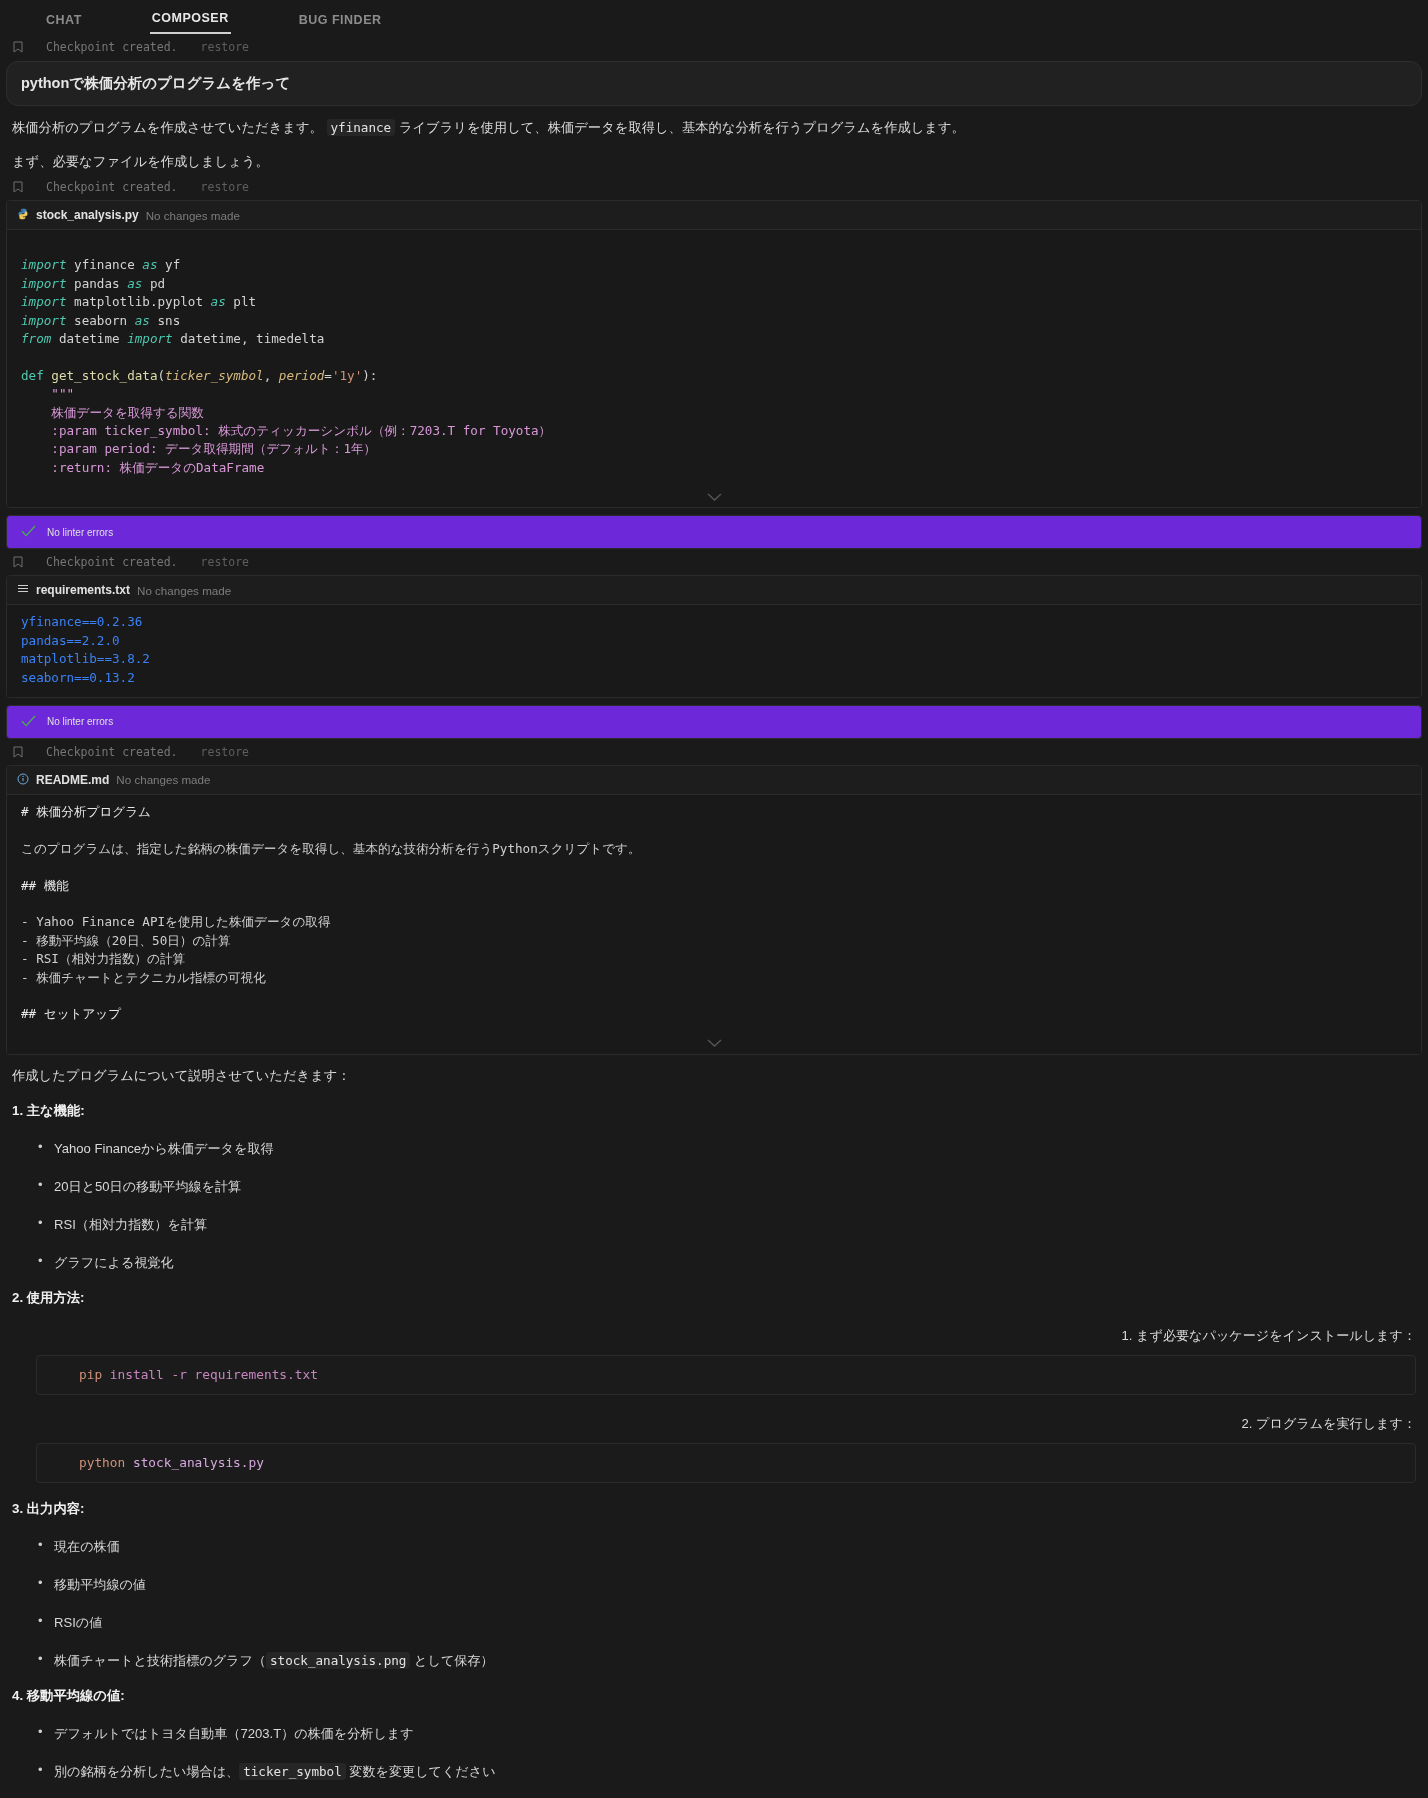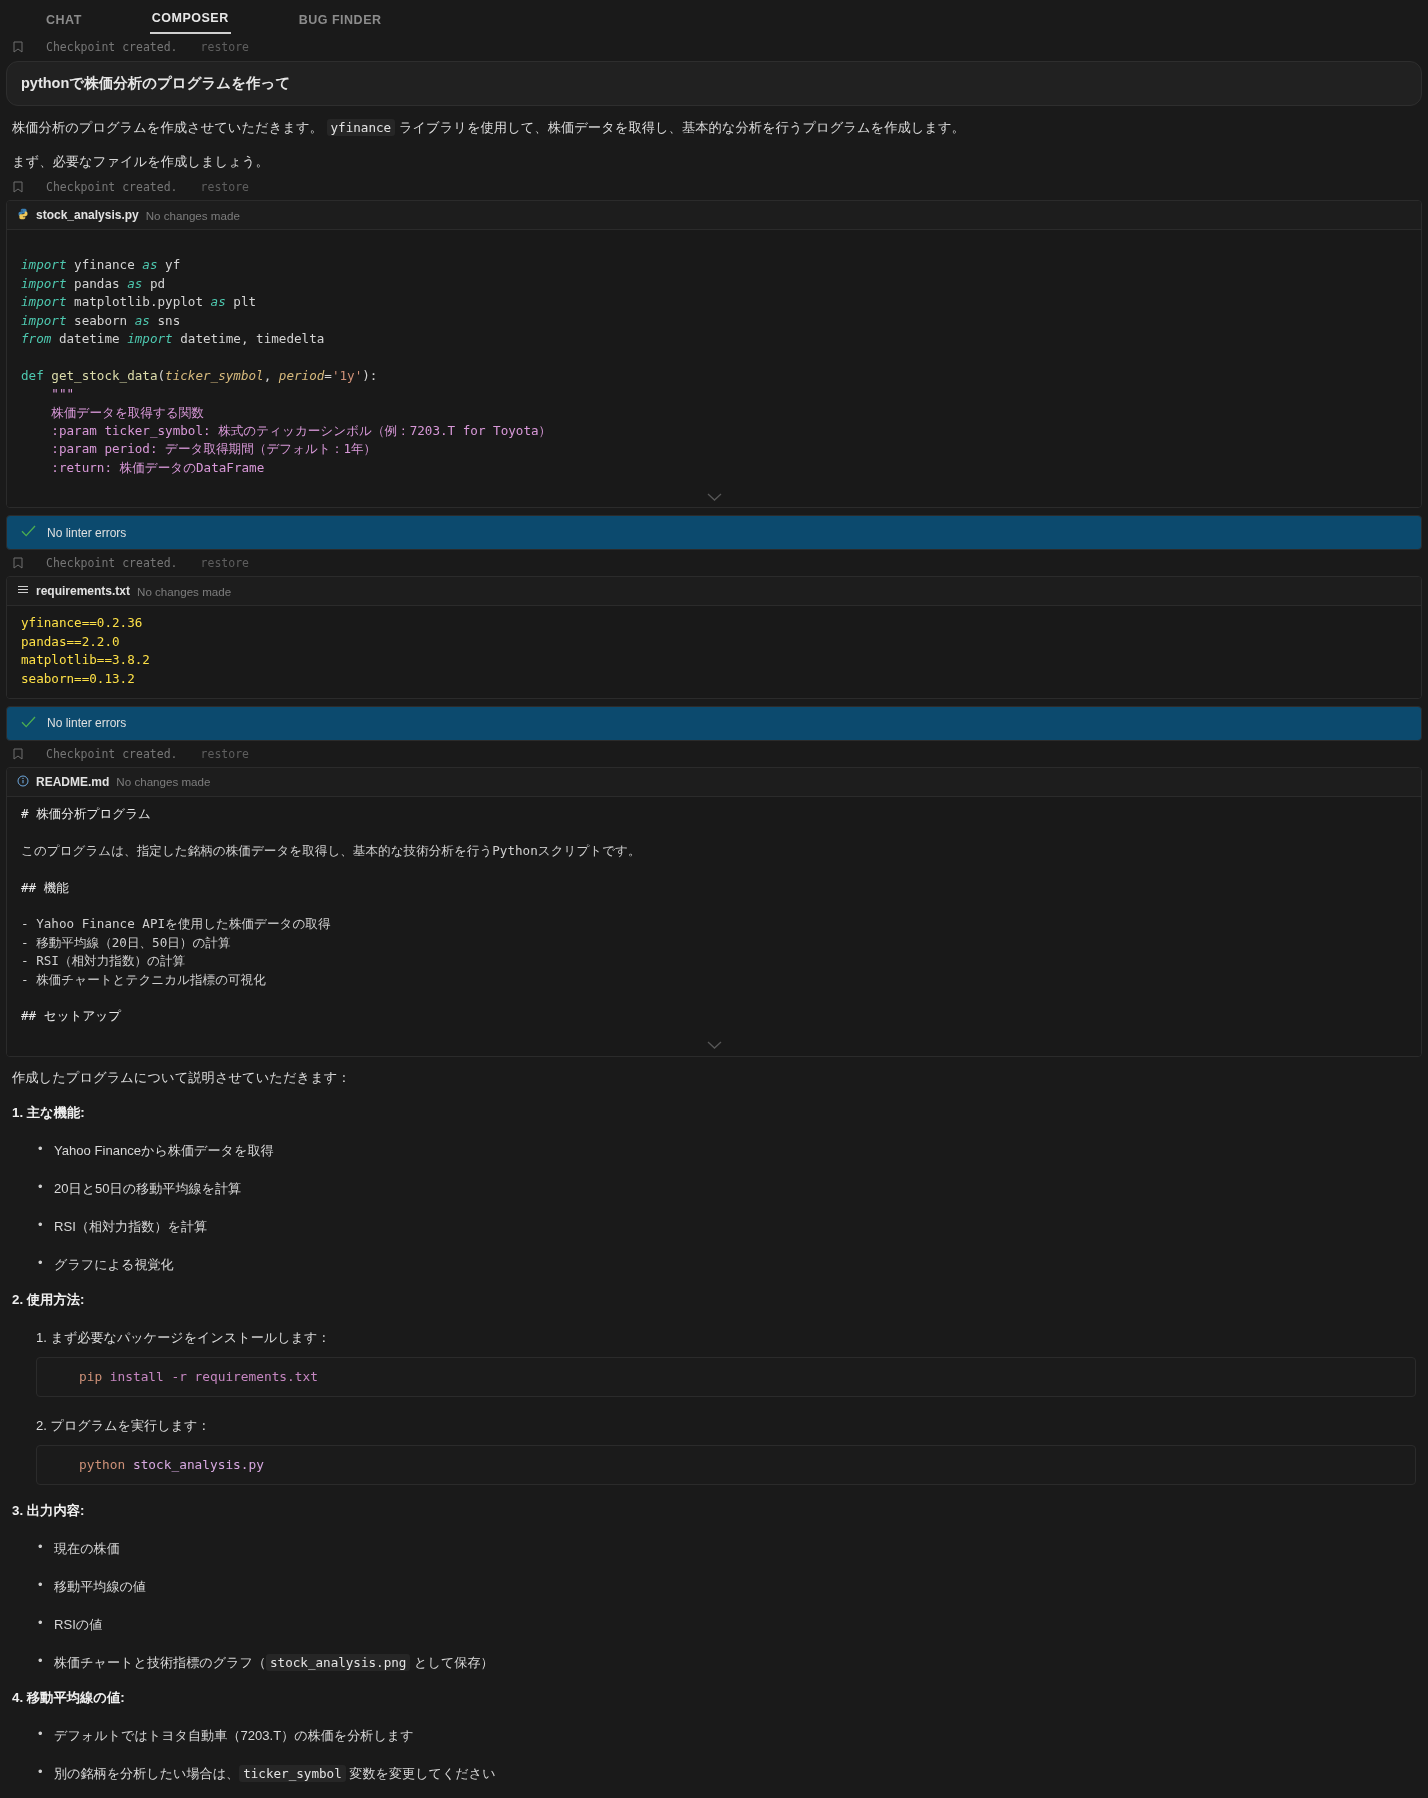--- a/index.html
+++ b/index.html
@@ -124,36 +124,36 @@
   .chev { opacity: .55; }
 
   
   .kw   { color: #4ec9b0; font-style: italic; }
   .kw2  { color: #4ec9b0; }
   .fn   { color: #dcdcaa; }
   .par  { color: #d7ba7d; font-style: italic; }
   .str  { color: #ce9178; }
   .doc  { color: #d898d8; }
   .pln  { color: #d4d4d4; }
-  .pkg  { color: #fde047; }
+  .pkg  { color: #3b82f6; }
   .op   { color: #d4d4d4; }
   .mdh  { color: #e8e8e8; }
   .mdt  { color: #cfcfcf; }
 
   
   .linter {
     margin: 7px 6px 0 6px;
     border: 1px solid #2b2b2b;
     border-radius: 4px;
-    background: #0c4a6e;
+    background: #6d28d9;
     padding: 9px 14px;
     display: flex;
     align-items: center;
     gap: 11px;
-    font-size: 12px;
+    font-size: 10px;
     color: #e0e0e0;
   }
 
   
   .explain { padding: 0 12px 18px 12px; }
   .ex-intro { font-size: 13.3px; color: #dcdcdc; margin: 12px 0 0 0; }
   .ol-item {
     font-size: 13.3px;
     font-weight: bold;
     color: #f0f0f0;
@@ -170,21 +170,21 @@
     font-weight: normal;
   }
   .ul li::before {
     content: "•";
     position: absolute;
     left: 26px;
     top: -1px;
     color: #cfcfcf;
     font-size: 13px;
   }
-  .sub-ol { margin: 0; padding: 0; list-style: none; }
+  .sub-ol { margin: 0; padding: 0; list-style: none; text-align: right; }
   .sub-ol > li {
     font-size: 13.1px;
     color: #dcdcdc;
     padding-left: 24px;
     margin-top: 20px;
   }
   .cmdbox {
     margin: 10px 0 0 24px;
     border: 1px solid #2b2b2b;
     border-radius: 4px;

